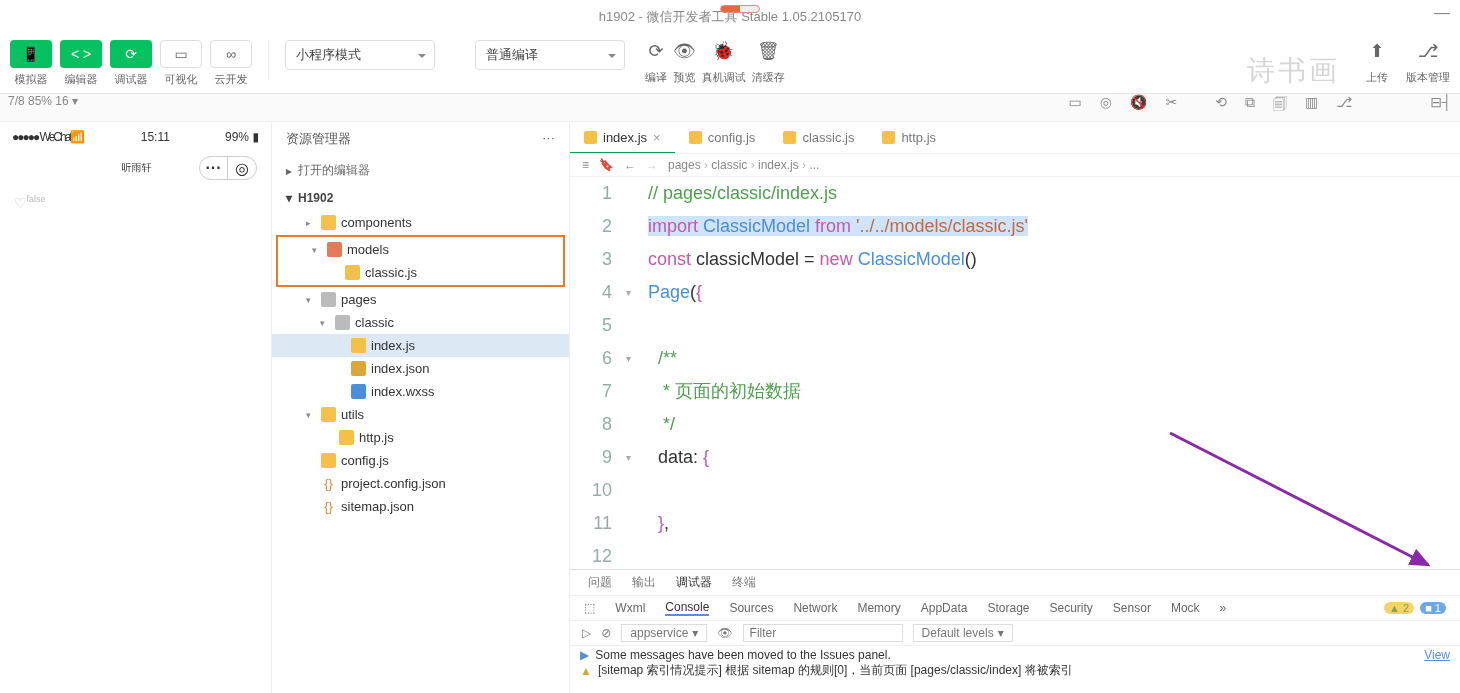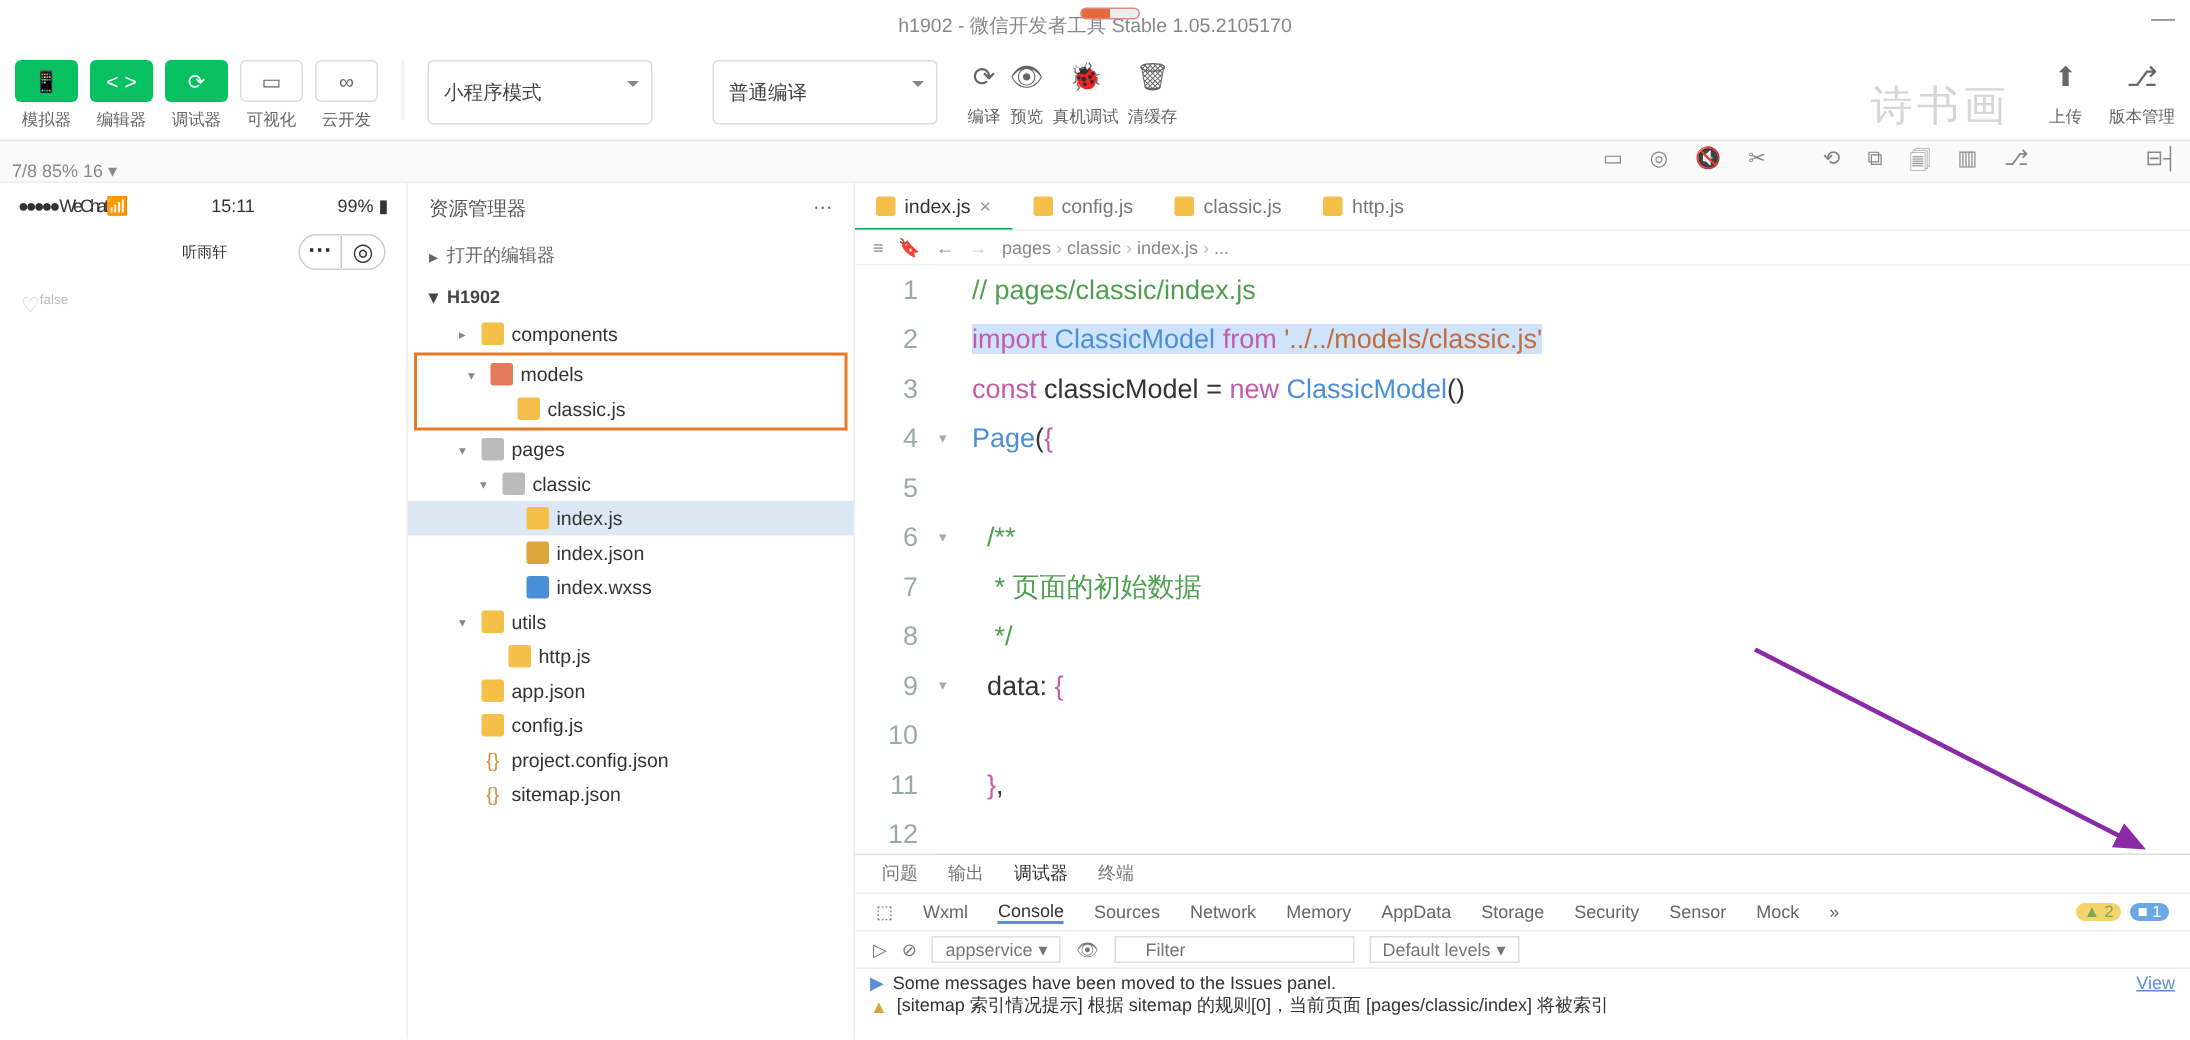--- a/index.html
+++ b/index.html
@@ -14,27 +14,27 @@
 .titlebar .title-center { position: absolute; left: 0; right: 0; text-align: center; pointer-events: none; color: #888; font-size: 13px; }
 .titlebar .win-ctrl { position: absolute; right: 10px; top: 4px; display: flex; gap: 14px; color: #888; font-size: 16px; }
 
 
 .toolbar { height: 60px; display: flex; align-items: flex-start; padding: 6px 10px 0; gap: 10px; border-bottom: 1px solid #e6e6e6; }
 .tb-btn { display: flex; flex-direction: column; align-items: center; gap: 4px; font-size: 11px; color: #666; }
 .tb-icon { width: 42px; height: 28px; border-radius: 4px; display: flex; align-items: center; justify-content: center; font-size: 14px; }
 .tb-icon.green { background: #07c160; color: #fff; }
 .tb-icon.plain { border: 1px solid #ddd; color: #666; }
 .sep { width: 1px; height: 40px; background: #eee; margin: 0 6px; }
-.dropdown { height: 43px; border: 1px solid #ddd; border-radius: 4px; padding: 0 40px 0 10px; display: flex; align-items: center; font-size: 13px; color: #444; position: relative; min-width: 150px; }
+.dropdown { height: 30px; border: 1px solid #ddd; border-radius: 4px; padding: 0 40px 0 10px; display: flex; align-items: center; font-size: 13px; color: #444; position: relative; min-width: 150px; }
 .dropdown::after { content: ""; position: absolute; right: 8px; top: 13px; border: 4px solid transparent; border-top-color: #888; }
 .tb-right { margin-left: auto; display: flex; gap: 18px; align-items: flex-start; }
 .watermark { position: absolute; right: 120px; top: 52px; font-size: 28px; color: #bbb; letter-spacing: 3px; opacity: 0.6; pointer-events: none; }
 
 
-.status { height: 28px; display: flex; align-items: flex-end; padding: 0 8px; background: #fafafa; border-bottom: 1px solid #eee; font-size: 12px; color: #888; gap: 26px; }
+.status { height: 28px; display: flex; align-items: flex-start; padding: 0 8px; background: #fafafa; border-bottom: 1px solid #eee; font-size: 12px; color: #888; gap: 26px; }
 .status-icons { margin-left: auto; display: flex; gap: 18px; color: #888; font-size: 14px; }
 .status-icons span { cursor: pointer; }
 
 
 .main { display: flex; height: calc(100% - 122px); }
 .sim-pane { width: 272px; border-right: 1px solid #eee; display: flex; flex-direction: column; }
 .explorer-pane { width: 298px; border-right: 1px solid #eee; display: flex; flex-direction: column; }
 .editor-pane { flex: 1; display: flex; flex-direction: column; min-width: 0; }
 
 
@@ -91,21 +91,21 @@
 
 .devtools { height: 124px; border-top: 1px solid #ddd; display: flex; flex-direction: column; font-size: 12px; }
 .dt-maintabs { display: flex; gap: 20px; padding: 4px 18px; color: #777; border-bottom: 1px solid #eee; }
 .dt-maintabs .t.active { color: #333; }
 .dt-subtabs { display: flex; gap: 20px; padding: 4px 14px; align-items: center; border-bottom: 1px solid #eee; color: #666; }
 .dt-subtabs .t.active { border-bottom: 2px solid #5a8edc; color: #333; }
 .dt-subtabs .badges { margin-left: auto; display: flex; gap: 6px; font-size: 11px; }
 .badge-w { background: #f5d36b; color: #7a5; border-radius: 7px; padding: 0 5px; }
 .badge-i { background: #6ba8e6; color: #fff; border-radius: 7px; padding: 0 5px; }
 .dt-toolbar { display: flex; gap: 10px; padding: 3px 12px; align-items: center; border-bottom: 1px solid #eee; color: #777; }
-.dt-toolbar input { border: 1px solid #ddd; padding: 1px 20px; font-size: 12px; width: 160px; }
+.dt-toolbar input { border: 1px solid #ddd; padding: 1px 6px; font-size: 12px; width: 160px; }
 .dt-toolbar .visel { border: 1px solid #ddd; padding: 1px 8px; font-size: 12px; display: flex; align-items: center; gap: 4px; }
 .dt-console { flex: 1; font-family: Consolas, monospace; font-size: 12px; padding: 2px 10px; overflow: hidden; }
 .dt-console .msg { display: flex; gap: 6px; align-items: center; }
 .dt-console .info-ic { color: #5a8edc; }
 .dt-console .warn-ic { color: #d2a83a; }
 .dt-console .link { color: #5a8edc; margin-left: auto; text-decoration: underline; }
 </style>
 </head>
 <body>
 
@@ -271,25 +271,20 @@
         </div>
         <div class="tree-row" style="--ind: 34px;">
           <span class="chev">▾</span>
           <span class="fico folder"></span>
           <span>utils</span>
         </div>
         <div class="tree-row" style="--ind: 52px;">
           <span class="chev"></span>
           <span class="fico js"></span>
           <span>http.js</span>
-        </div>
-        <div class="tree-row" style="--ind: 34px;">
-          <span class="chev"></span>
-          <span class="fico js"></span>
-          <span>app.json</span>
         </div>
         <div class="tree-row" style="--ind: 34px;">
           <span class="chev"></span>
           <span class="fico js"></span>
           <span>config.js</span>
         </div>
         <div class="tree-row" style="--ind: 34px;">
           <span class="chev"></span>
           <span class="fico brace">{}</span>
           <span>project.config.json</span>

